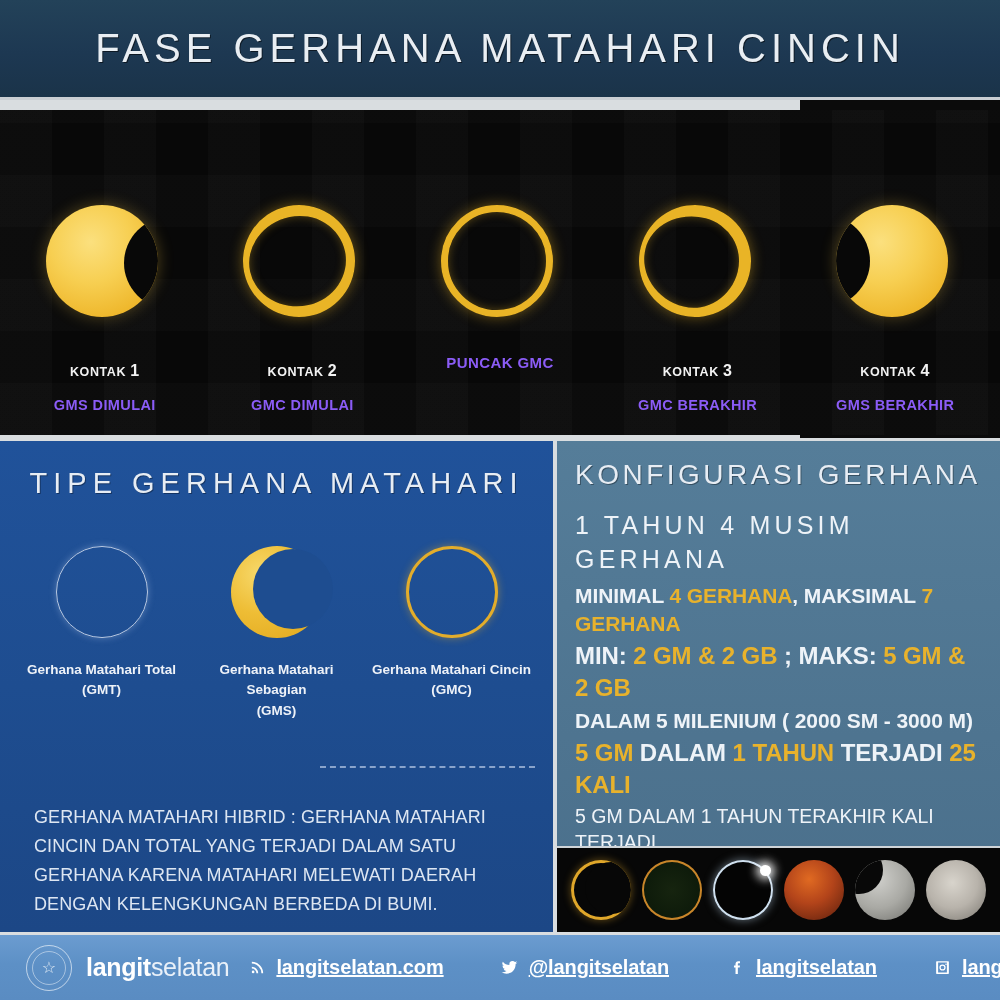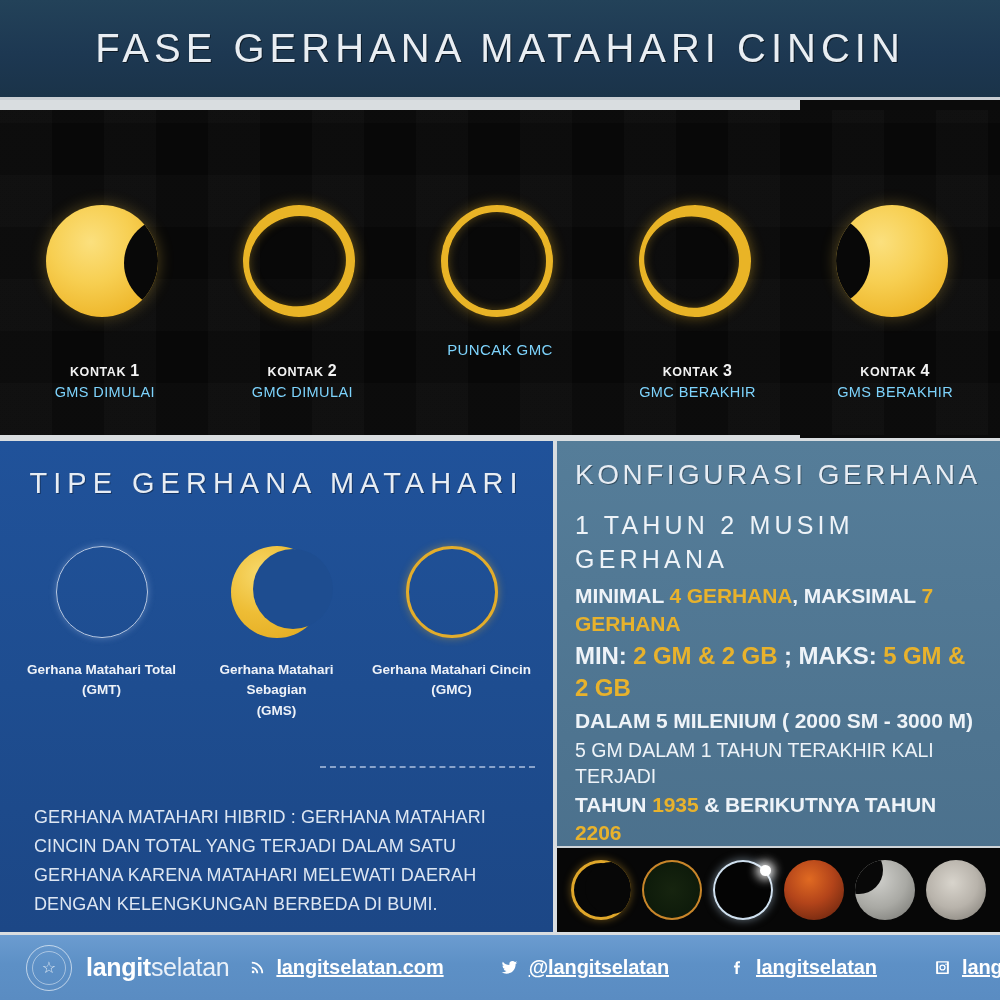--- a/index.html
+++ b/index.html
@@ -77,21 +77,21 @@
     border-left-width:5px;  border-bottom-width:9px;
     transform:rotate(14deg);
   }
 
   .phase-caption { margin-top:16px; text-align:center; line-height:1.45; }
   .phase-caption .l1 {
     color:#f2f2f2; font-size:12.5px; font-weight:700; letter-spacing:.6px;margin-top:20px;
   }
   .phase-caption .l1 .num { font-size:16px; }
   .phase-caption .l2 {
-    color:#7dd3fc; font-size:14.5px; font-weight:400; letter-spacing:.4px;
+    color:#8b5cf6; font-size:14.5px; font-weight:700; letter-spacing:.4px;margin-top:13px;
   }
   .phase-caption.single .l2 { font-size:15px; }
 
   
   .mid { position:absolute; left:0; top:438px; width:1000px; height:494px; display:flex; }
 
   .panel-left {
     width:557px; height:100%;
     background:linear-gradient(180deg,#20529a 0%,#1e4d90 50%,#1c4786 100%);
     position:relative; border-right:4px solid #d9dde0;
@@ -366,32 +366,35 @@
       <div class="dashed-left"></div>
 
       <div class="hybrid">GERHANA MATAHARI HIBRID : GERHANA MATAHARI CINCIN DAN TOTAL YANG TERJADI DALAM SATU GERHANA KARENA MATAHARI MELEWATI DAERAH DENGAN KELENGKUNGAN BERBEDA DI BUMI.</div>
     </div>
 
     <div class="panel-right">
       <div class="panel-title right-title">KONFIGURASI GERHANA</div>
 
       <div class="config">
 
-        <div class="cfg-line cfg-big">1 TAHUN 2 MUSIM GERHANA</div>
+        <div class="cfg-line cfg-big">1 TAHUN 4 MUSIM GERHANA</div>
 
         <div class="cfg-line cfg-mid">
           <span>MINIMAL </span><span class="gold">4 GERHANA</span><span>, MAKSIMAL </span><span class="gold">7 GERHANA</span>
         </div>
 
         <div class="cfg-line cfg-lg">
           <span>MIN: </span><span class="gold">2 GM &amp; 2 GB</span><span> ; MAKS: </span><span class="gold">5 GM &amp; 2 GB</span>
         </div>
 
         <div class="cfg-line cfg-mid">DALAM 5 MILENIUM ( 2000 SM - 3000 M)</div>
 
+        <div class="cfg-line cfg-lg">
+          <span class="gold">5 GM</span><span> DALAM </span><span class="gold">1 TAHUN</span><span> TERJADI </span><span class="gold">25 KALI</span>
+        </div>
 
         <div class="cfg-line cfg-sm">5 GM DALAM 1 TAHUN TERAKHIR KALI TERJADI</div>
 
         <div class="cfg-line cfg-mid">
           <span>TAHUN </span><span class="gold">1935</span><span> &amp; BERIKUTNYA TAHUN </span><span class="gold">2206</span>
         </div>
       </div>
 
       <div class="dashed-right"></div>
 

